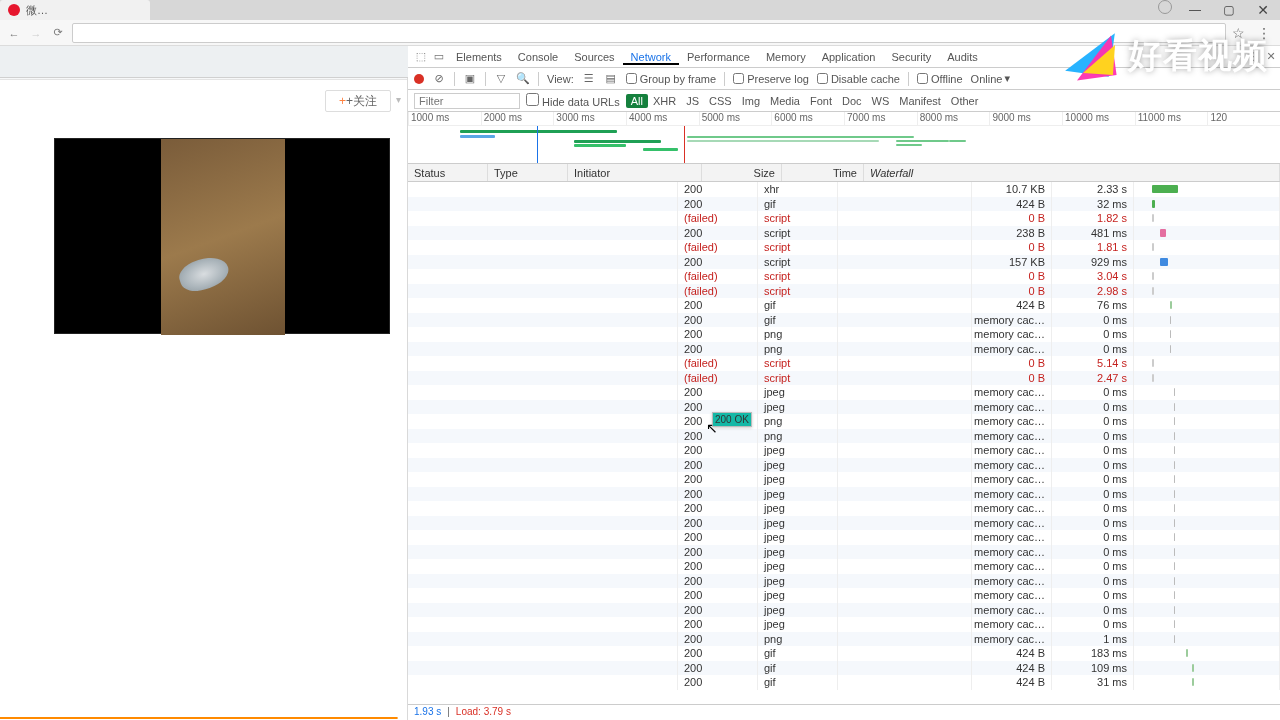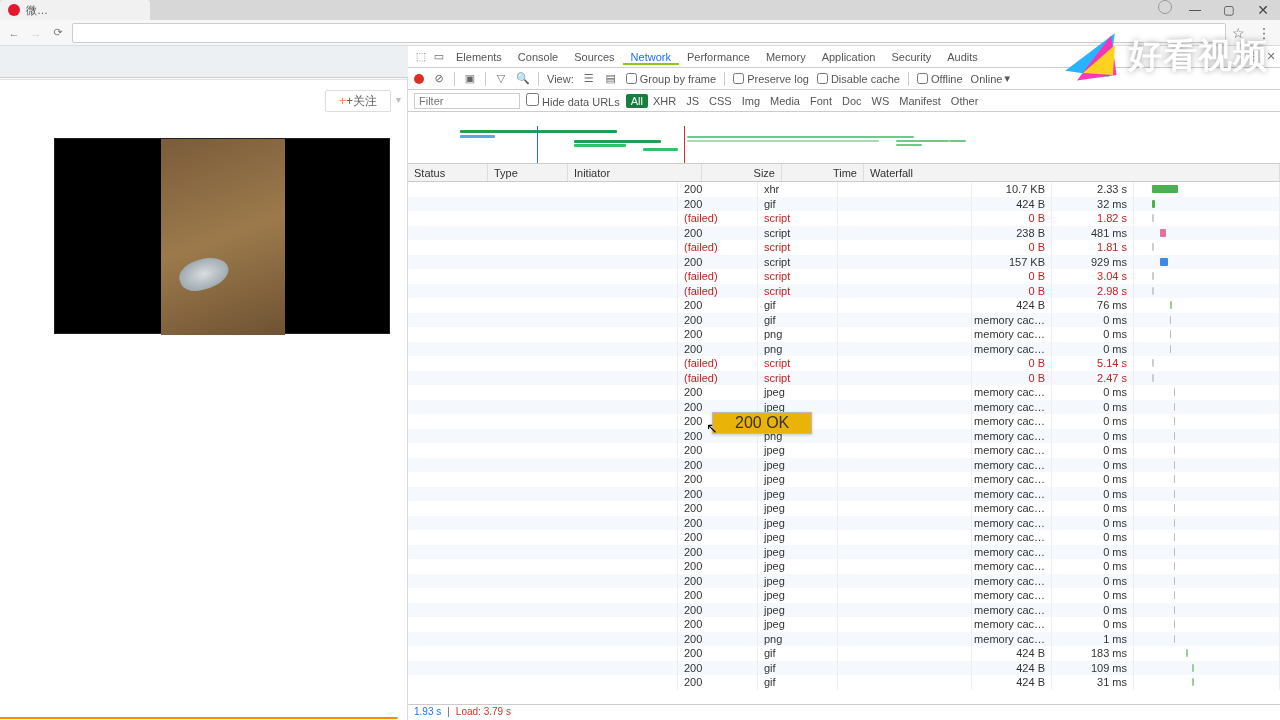--- a/index.html
+++ b/index.html
@@ -37,21 +37,21 @@
   .follow-caret { position:absolute; top:14px; right:6px; color:#bbb; font-size:10px; }
   .video-frame { margin-top:48px; margin-left:44px; width:336px; height:196px; background:#000; position:relative; border:1px solid #222; }
   .video-frame .thumb { position:absolute; left:106px; top:0; width:124px; height:196px; background:linear-gradient(160deg,#7a5c3a 0%, #9c7a4c 50%, #6e5232 100%); }
   .thumb::after { content:""; position:absolute; left:18px; top:120px; width:50px; height:30px; background:radial-gradient(ellipse at center, #d9dde0 0%, #a9b3b9 60%, #8a9398 100%); border-radius:50% 60% 55% 50%; transform:rotate(-18deg); }
   .ground { position:absolute; left:106px; top:140px; width:124px; height:56px; background:#b69a67; }
 
   
   .dt-tabs { height:22px; border-bottom:1px solid #ccc; display:flex; align-items:center; gap:0; font-size:11px; color:#555; padding-left:4px; }
   .dt-tabs .dock-ico { width:18px; text-align:center; color:#777; }
   .dt-tabs .dt-tab { padding:0 8px; height:22px; line-height:22px; }
-  .dt-tabs .dt-tab.active { color:#1a73e8; border-bottom:2px solid #84cc16; }
+  .dt-tabs .dt-tab.active { color:#1a73e8; border-bottom:2px solid #000000; }
   .dt-tabs .spacer { flex:1; }
   .dt-tabs .x { width:18px; text-align:center; color:#777; }
 
   .dt-toolbar { height:22px; border-bottom:1px solid #ccc; display:flex; align-items:center; gap:8px; padding:0 6px; color:#555; font-size:11px; }
   .dt-toolbar .rec { width:10px; height:10px; border-radius:50%; background:#d93025; }
   .dt-toolbar .ico { width:14px; height:14px; display:flex; align-items:center; justify-content:center; color:#666; }
   .dt-toolbar .sep { width:1px; height:14px; background:#ccc; }
   .dt-toolbar label { display:flex; align-items:center; gap:3px; }
   .dt-toolbar input[type=checkbox] { width:11px; height:11px; }
   .dt-toolbar .dd { display:flex; align-items:center; gap:2px; }
@@ -78,21 +78,21 @@
   .c-wf { flex:1; }
 
   .dt-rows { overflow:hidden; }
   .row { display:flex; height:14.5px; font-size:11px; color:#333; }
   .row:nth-child(even) { background:#f5f8fc; }
   .row .col { border-right:1px solid #eee; padding:0 6px; display:flex; align-items:center; white-space:nowrap; overflow:hidden; }
   .row.failed { color:#c5221f; }
   .row.failed .c-type, .row.failed .c-status { color:#c5221f; }
   .row .c-type.red { color:#c5221f; }
   .wf-bar { height:8px; border-radius:1px; }
-  .tooltip { position:absolute; background:#eab308; border:1px solid #bbb; padding:1px 22px; font-size:16px; color:#333; box-shadow:0 1px 3px rgba(0,0,0,.2); }
+  .tooltip { position:absolute; background:#14b8a6; border:1px solid #bbb; padding:1px 2px; font-size:10px; color:#333; box-shadow:0 1px 3px rgba(0,0,0,.2); }
   .cursor { position:absolute; width:12px; height:18px; }
   .cursor::before { content:"↖"; font-size:14px; color:#000; }
 
   .dt-status { height:16px; border-top:1px solid #ccc; font-size:10px; padding:1px 6px; color:#666; display:flex; gap:6px; }
   .dt-status .domc { color:#1a73e8; }
   .dt-status .load { color:#d93025; }
 
   
   .haokan { position:absolute; top:30px; right:12px; display:flex; align-items:center; gap:8px; z-index:50; pointer-events:none; }
   .hk-logo { width:52px; height:52px; position:relative; }
@@ -208,20 +208,34 @@
         </span>
     </div>
 
     <div class="dt-filter">
       <input class="f-input" placeholder="Filter" style="">
       <label><input type="checkbox" style=""> <span>Hide data URLs</span></label>
       <span id="chip-holder"><span class="chip active">All</span><span class="chip">XHR</span><span class="chip">JS</span><span class="chip">CSS</span><span class="chip">Img</span><span class="chip">Media</span><span class="chip">Font</span><span class="chip">Doc</span><span class="chip">WS</span><span class="chip">Manifest</span><span class="chip">Other</span></span>
     </div>
 
     <div class="dt-timeline">
+      <div class="ticks" id="ticks">
+          <div class="tick">1000 ms</div>
+          <div class="tick">2000 ms</div>
+          <div class="tick">3000 ms</div>
+          <div class="tick">4000 ms</div>
+          <div class="tick">5000 ms</div>
+          <div class="tick">6000 ms</div>
+          <div class="tick">7000 ms</div>
+          <div class="tick">8000 ms</div>
+          <div class="tick">9000 ms</div>
+          <div class="tick">10000 ms</div>
+          <div class="tick">11000 ms</div>
+          <div class="tick">120</div>
+        </div>
       <div class="bars">
         <div class="bar" style="left:6%; top:4px; width:18%; background:#1fa055;"></div>
         <div class="bar" style="left:6%; top:9px; width:4%; background:#5aa7e6;"></div>
         <div class="bar" style="left:19%; top:14px; width:10%; background:#1fa055;"></div>
         <div class="bar" style="left:19%; top:18px; width:6%; background:#35c06a;"></div>
         <div class="bar" style="left:27%; top:22px; width:4%; background:#35c06a;"></div>
         <div class="bar" style="left:32%; top:10px; width:26%; background:#6fc98a; height:2px;"></div>
         <div class="bar" style="left:32%; top:14px; width:22%; background:#a6d9b6; height:2px;"></div>
         <div class="bar" style="left:56%; top:14px; width:6%; background:#6fc98a; height:2px;"></div>
         <div class="bar" style="left:56%; top:18px; width:3%; background:#6fc98a; height:2px;"></div>
@@ -230,21 +244,21 @@
         <div style="position:absolute; left:31.6%; top:0; bottom:0; width:1px; background:#d93025;"></div>
       </div>
     </div>
 
     <div class="dt-grid-head">
       <div class="col c-status">Status</div>
       <div class="col c-type">Type</div>
       <div class="col c-init">Initiator</div>
       <div class="col c-size">Size</div>
       <div class="col c-time">Time</div>
-      <div class="col c-wf" style="justify-content:space-between;">Waterfall</div>
+      <div class="col c-wf" style="justify-content:space-between;font-style:italic;">Waterfall</div>
     </div>
 
     <div class="dt-rows" id="rows" style="position:relative; flex:1;text-align:center;">
         <div class="row">
           <div class="col c-name"></div>
           <div class="col c-status">200</div>
           <div class="col c-type">xhr</div>
           <div class="col c-init"></div>
           <div class="col c-size">10.7 KB</div>
           <div class="col c-time">2.33 s</div>

